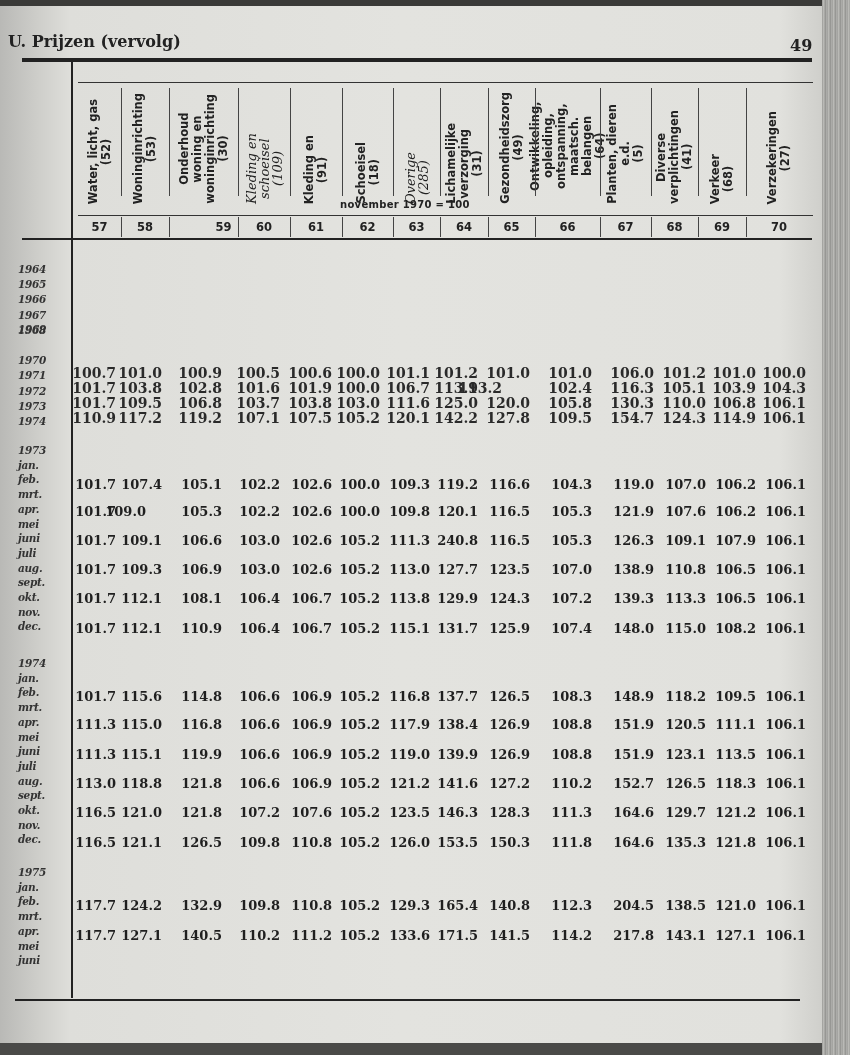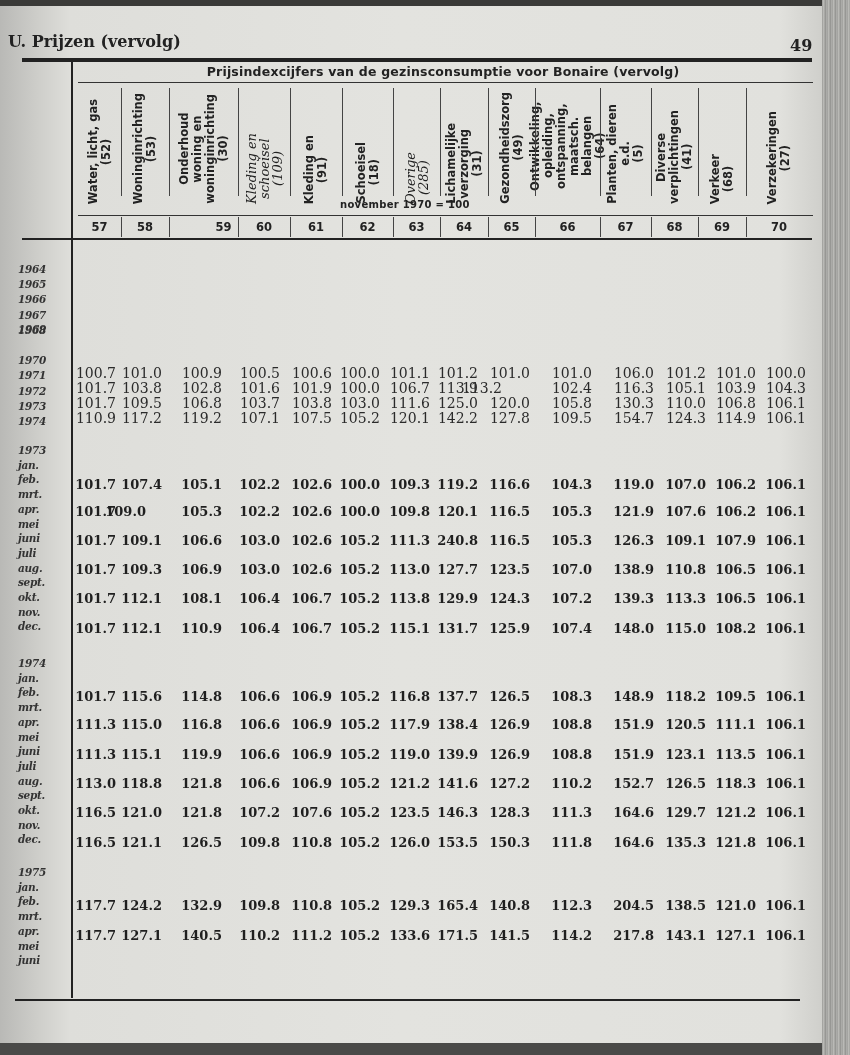--- a/index.html
+++ b/index.html
@@ -62,32 +62,31 @@
   }
 
   .stub {
     position:absolute; left:18px; font-family:"DejaVu Serif", serif; font-style:italic; font-weight:bold;
     font-size:10.5px; color:#333; line-height:13px; letter-spacing:-0.3px;
   }
   .cell {
     position:absolute; font-family:"DejaVu Serif", serif; font-weight:bold; font-size:13px; color:#1f1f1f;
     text-align:right; width:50px;
   }
-  .yr-cell { font-weight:normal; font-size:14px; color:#2a2a2a; }
+  .yr-cell { font-weight:bold; font-size:14px; color:#2a2a2a; }
 </style>
 </head>
 <body>
 
 <div class="topbar"></div>
 <div class="page">
   <div class="running-head">U. Prijzen (vervolg)</div>
   <div class="page-number">49</div>
   <div class="rule-top"></div>
   <div class="stub-line"></div>
-  <div class="table-title">Prijsindexcijfers van de gezinsconsumptie voor Bonaire (vervolg)</div>
   <div class="title-underline"></div>
 
   <div id="col-heads">
       <div class="col-head" style="left: 78px; width: 43px;">
         <span class="rot">Water, licht, gas
 (52)</span>
       </div>
       <div class="col-head" style="left: 121px; width: 48px;">
         <span class="rot">Woninginrichting
 (53)</span>

